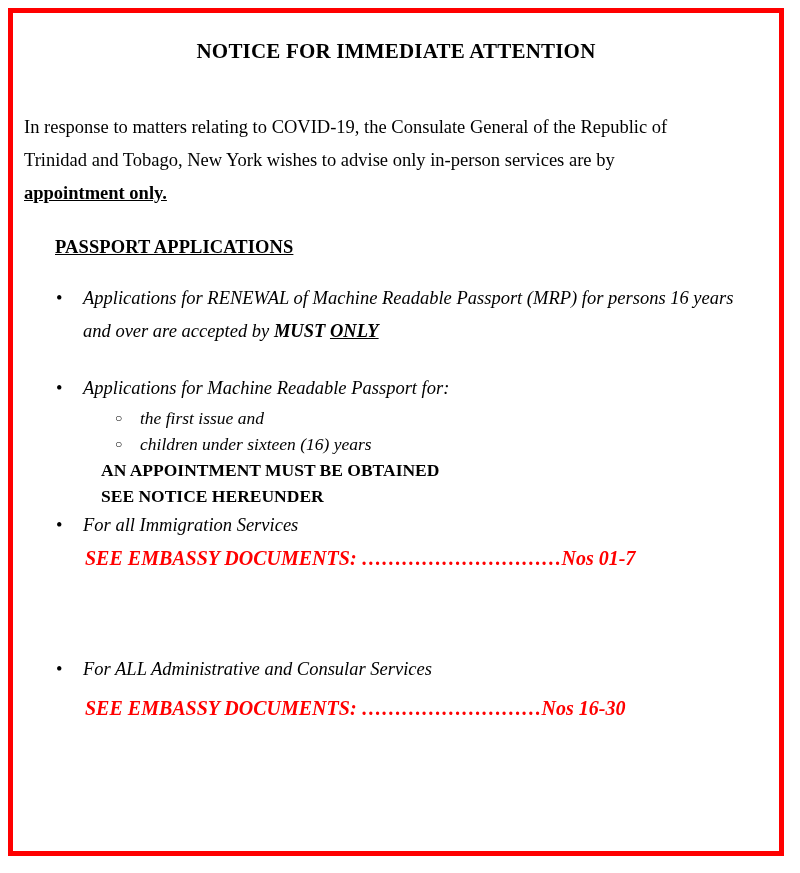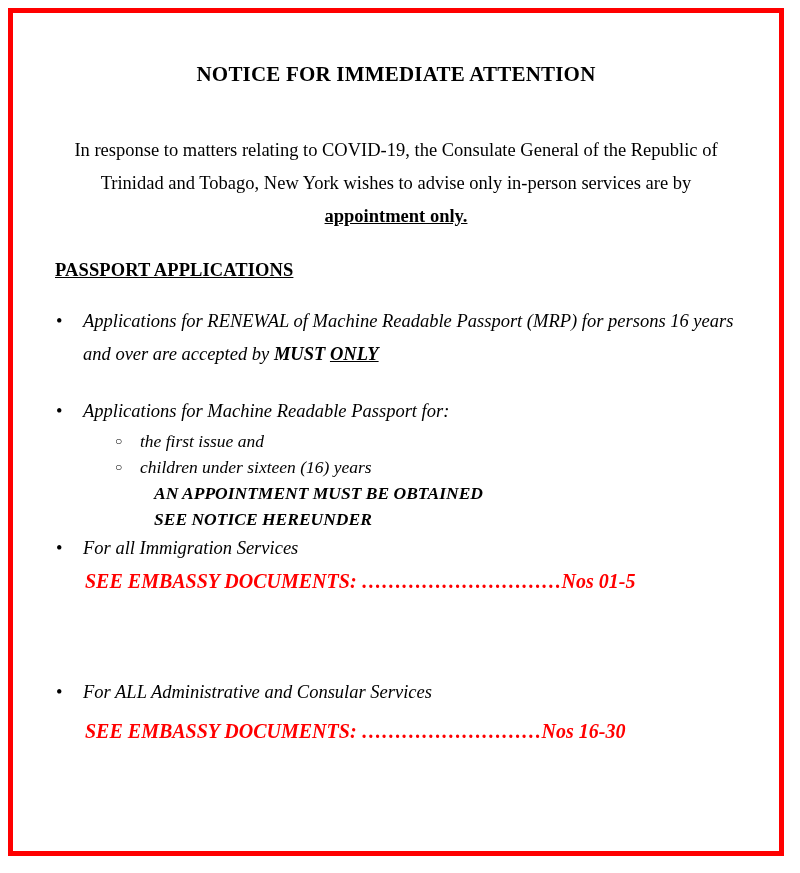--- a/index.html
+++ b/index.html
@@ -30,42 +30,41 @@
     width: 776px;
     height: 848px;
     border: 5px solid #FF0000;
     box-sizing: border-box;
     pointer-events: none;
   }
 
   .notice-content {
     position: absolute;
     left: 13px;
-    top: 29px;
+    top: 6px;
     width: 766px;
     height: 838px;
     box-sizing: border-box;
     padding: 0;
   }
 
   .doc-title {
     text-align: center;
     font-weight: bold;
     font-size: 21px;
     letter-spacing: 0.2px;
     margin: 33px 0 0 0;
     line-height: 1.2;
   }
 
   .intro-block {
     margin: 47px 0 16px 0;
     padding: 0 11px 0 11px;
     font-size: 18.5px;
     line-height: 33px;
-    text-align: center;
   }
   .intro-line { white-space: nowrap; }
   .intro-emph {
     font-weight: bold;
     text-decoration: underline;
   }
 
   .section {
     padding-left: 42px;
   }
@@ -137,23 +136,22 @@
   .sub-item > .sub-marker {
     position: absolute;
     left: 0;
     top: 0;
     font-style: normal;
     font-size: 12px;
     line-height: 26px;
   }
 
   .note-line {
-    margin-left: 99px;
-    font-weight: bold;
-    font-style: italic;
+    margin-left: 46px;
+    font-weight: bold;
     font-size: 17.5px;
     line-height: 26px;
     white-space: nowrap;
   }
 </style>
 </head>
 <body>
 
 <div class="notice-page">
 
@@ -198,21 +196,21 @@
 
       <div class="note-line">AN APPOINTMENT MUST BE OBTAINED</div>
       <div class="note-line">SEE NOTICE HEREUNDER</div>
 
       <ul class="bullet-list">
         <li class="bullet-item bi-3">
           <span class="bullet-marker">•</span><span>For all Immigration Services</span>
         </li>
       </ul>
 
-      <div class="red-line red-line-2">SEE EMBASSY DOCUMENTS: …………………………Nos 01-5</div>
+      <div class="red-line red-line-2">SEE EMBASSY DOCUMENTS: …………………………Nos 01-7</div>
 
     </div>
 
     <div class="section section-admin">
 
 
       <ul class="bullet-list">
         <li class="bullet-item bi-4">
           <span class="bullet-marker">•</span><span>For ALL Administrative and Consular Services</span>
         </li>

